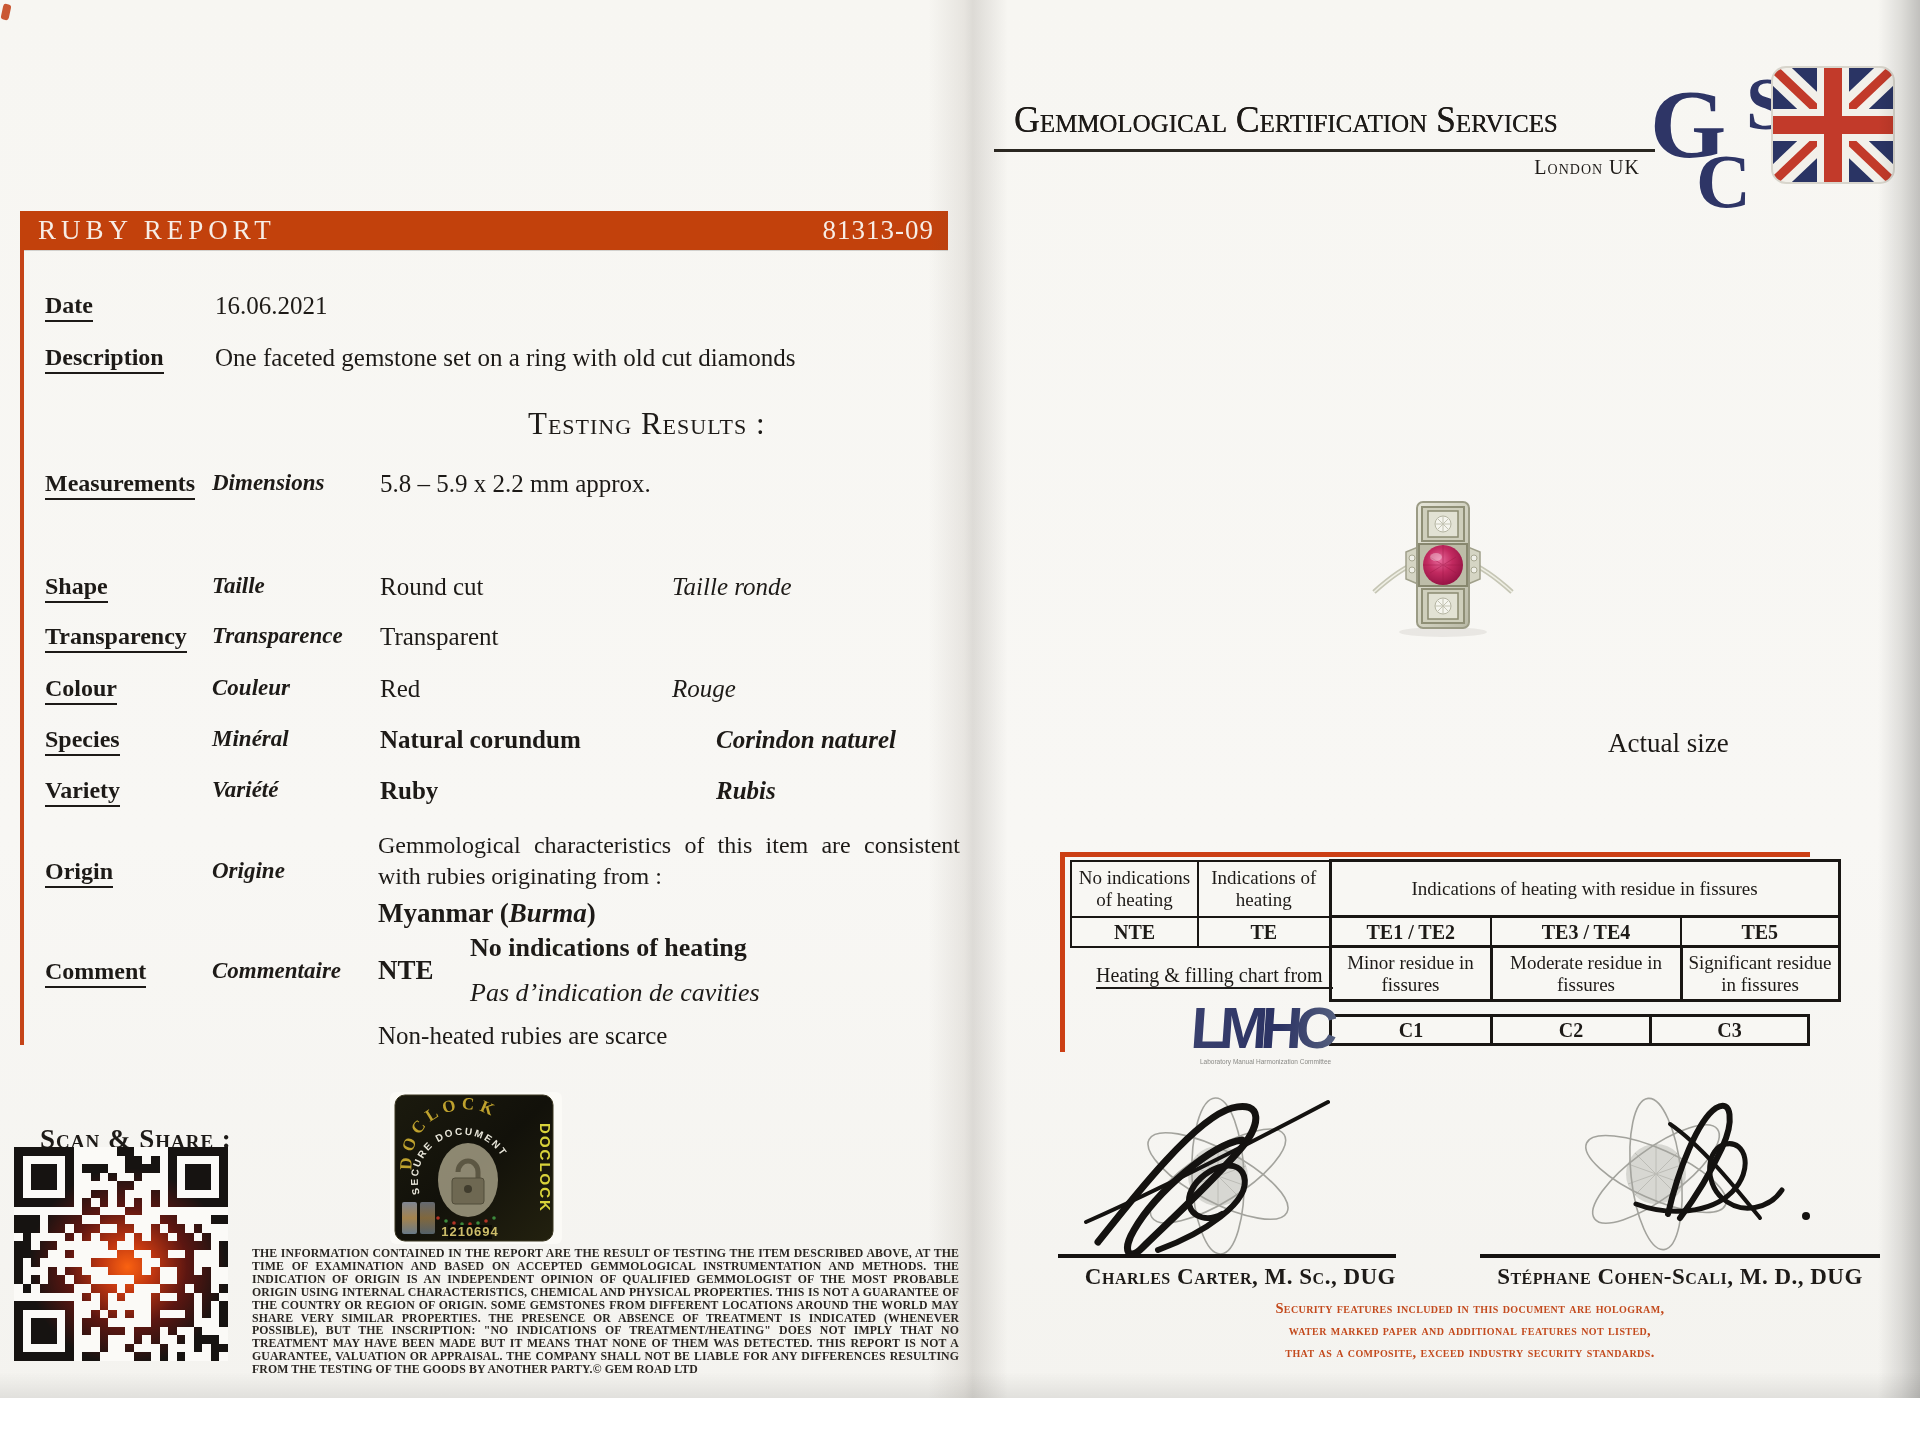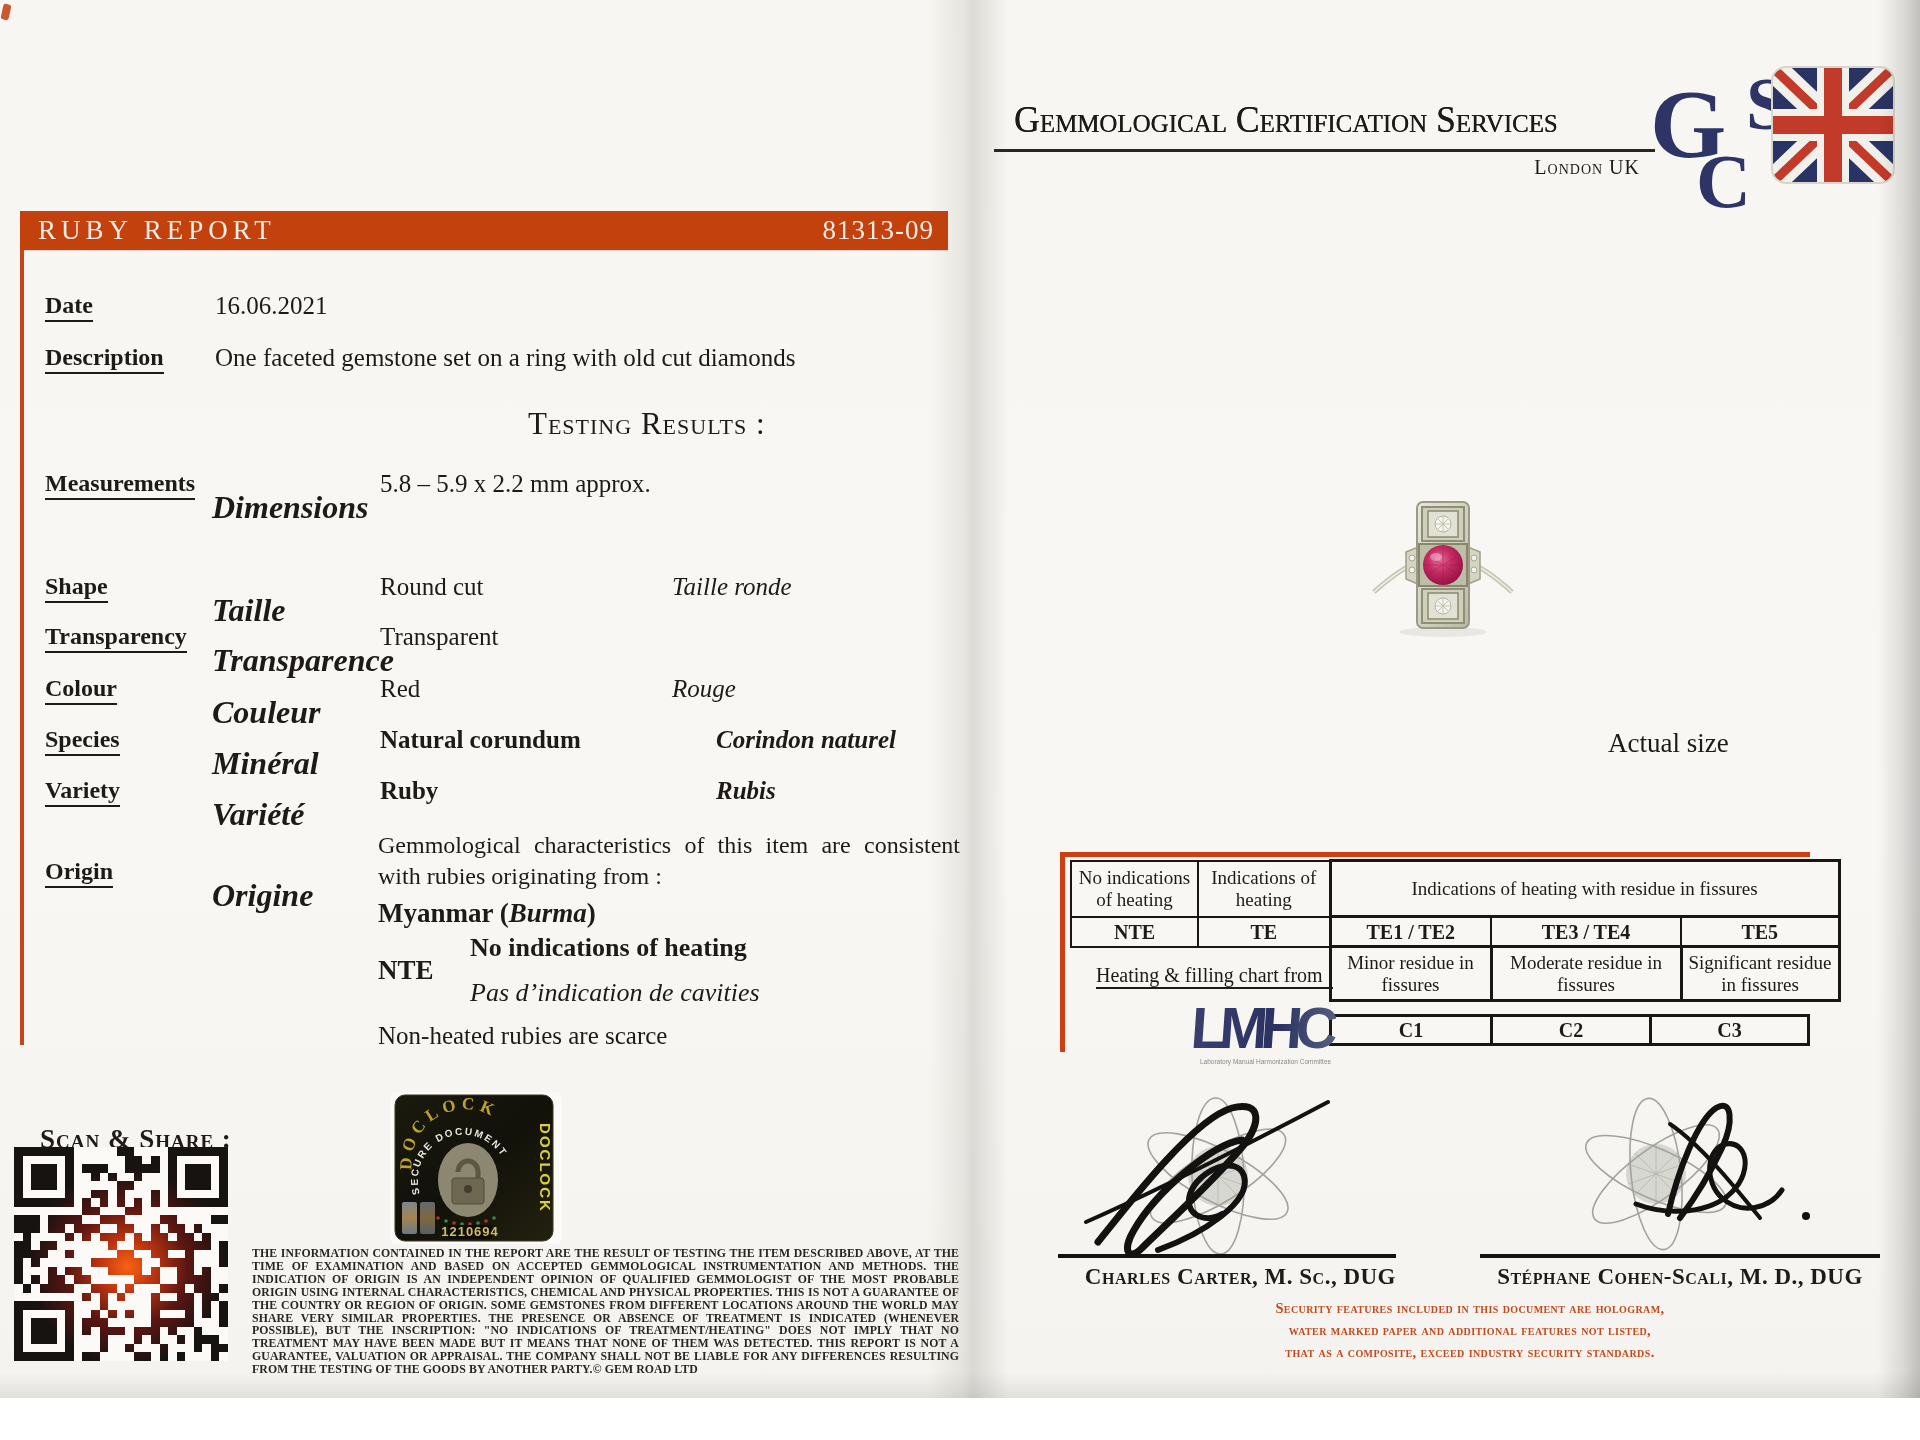--- a/index.html
+++ b/index.html
@@ -20,21 +20,21 @@
 
   
   .redbar { left:20px; top:211px; width:928px; height:39px; background:#c2410c;
             display:flex; align-items:center; justify-content:space-between;
             padding:0 14px 0 18px; box-shadow:0 1px 0 rgba(0,0,0,0.15); }
   .redbar .t { color:#f7ede6; font-size:27px; letter-spacing:5px; }
   .redbar .n { color:#f7ede6; font-size:27px; letter-spacing:1px; }
   .redline { left:20px; top:250px; width:4px; height:795px; background:#c54418; }
 
   .lbl { font-weight:bold; font-size:24px; border-bottom:2px solid #1d1a17; padding-bottom:1px; display:inline-block; }
-  .fr  { font-weight:bold; font-style:italic; font-size:32px;margin-top:19px; }
+  .fr  { font-weight:bold; font-style:italic; font-size:23px; }
   .val { font-size:25px; }
   .val-it { font-size:25px; font-style:italic; }
   .val-b { font-size:25px; font-weight:bold; }
   .val-bi { font-size:25px; font-weight:bold; font-style:italic;margin-left:44px; }
 
   .fieldrow { left:45px; width:900px; height:34px; }
   .fieldrow .c2 { position:absolute; left:170px; top:0; }
   .rrow { left:45px; width:910px; height:34px; }
   .rrow .cc1 { position:absolute; left:0; top:0; }
   .rrow .cc2 { position:absolute; left:167px; top:0; }
@@ -151,20 +151,24 @@
   </div>
 
   <div class="abs origin-par">Gemmological characteristics of this item are consistent with rubies originating from :</div>
   <div class="abs rrow" style="top:858px">
     <span class="cc1 lbl">Origin</span>
     <span class="cc2 fr">Origine</span>
   </div>
   <div class="abs origin-val"><span>Myanmar (</span><span style="font-style:italic">Burma</span><span>)</span></div>
 
   <div class="abs comment-en">No indications of heating</div>
+  <div class="abs rrow" style="top:958px">
+    <span class="cc1 lbl">Comment</span>
+    <span class="cc2 fr">Commentaire</span>
+  </div>
   <div class="abs comment-code">NTE</div>
   <div class="abs comment-fr">Pas d’indication de cavities</div>
   <div class="abs comment-note">Non-heated rubies are scarce</div>
 
   <div class="abs scanshare">Scan &amp; Share :</div>
   <div class="abs qrwrap">
     <svg id="qr-svg" width="214" height="214" viewBox="0 0 214 214" shape-rendering="crispEdges">
         <rect width="214" height="214" fill="#fbfaf7"></rect>
         <rect x="102.72" y="0.00" width="8.56" height="8.56" fill="#161311"></rect>
         <rect x="111.28" y="0.00" width="8.56" height="8.56" fill="#161311"></rect>

